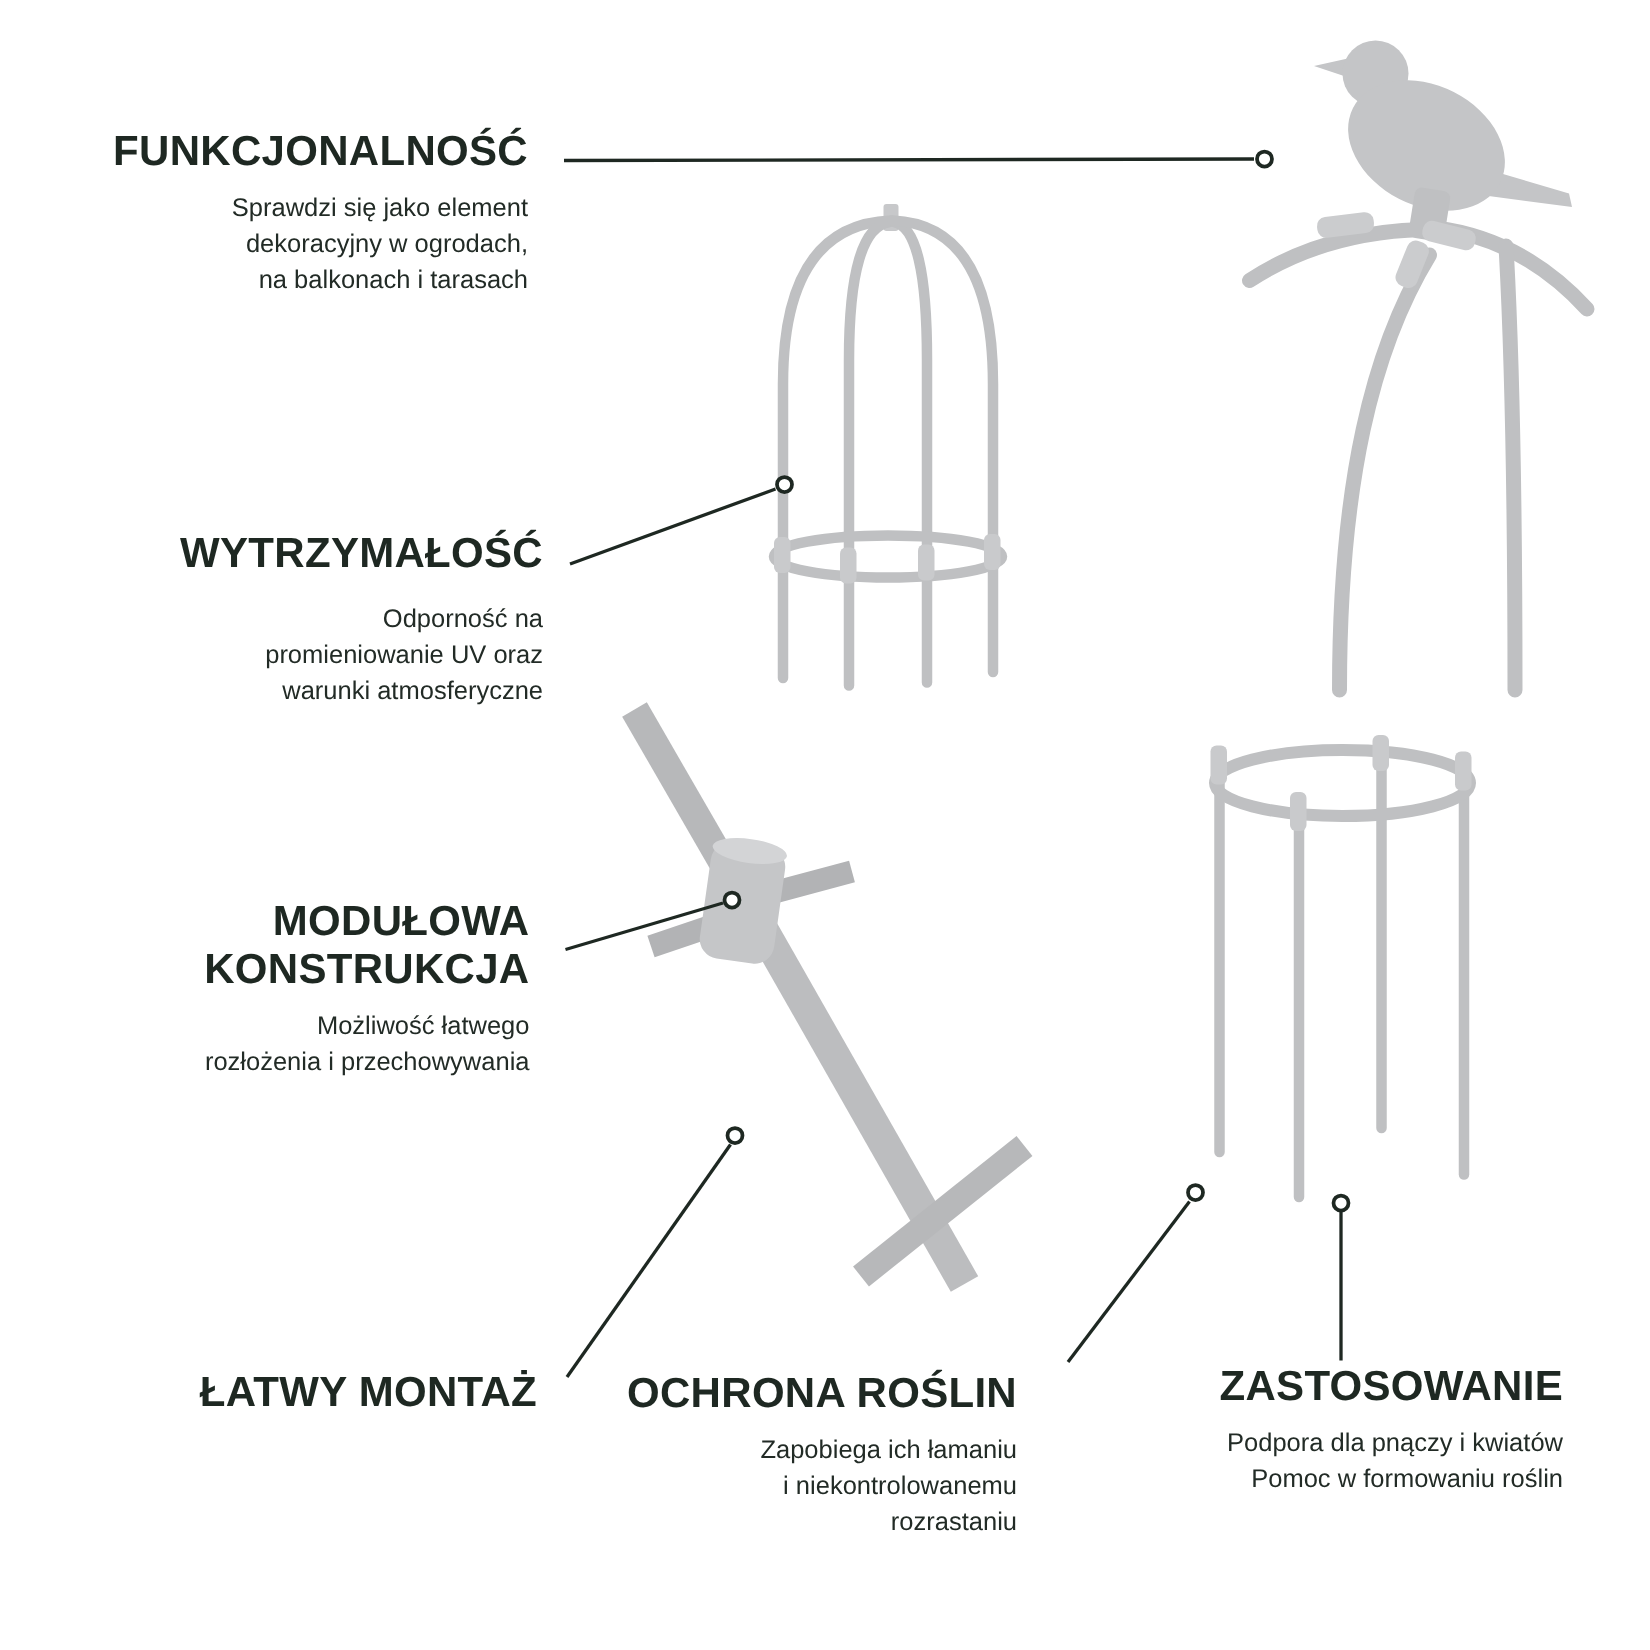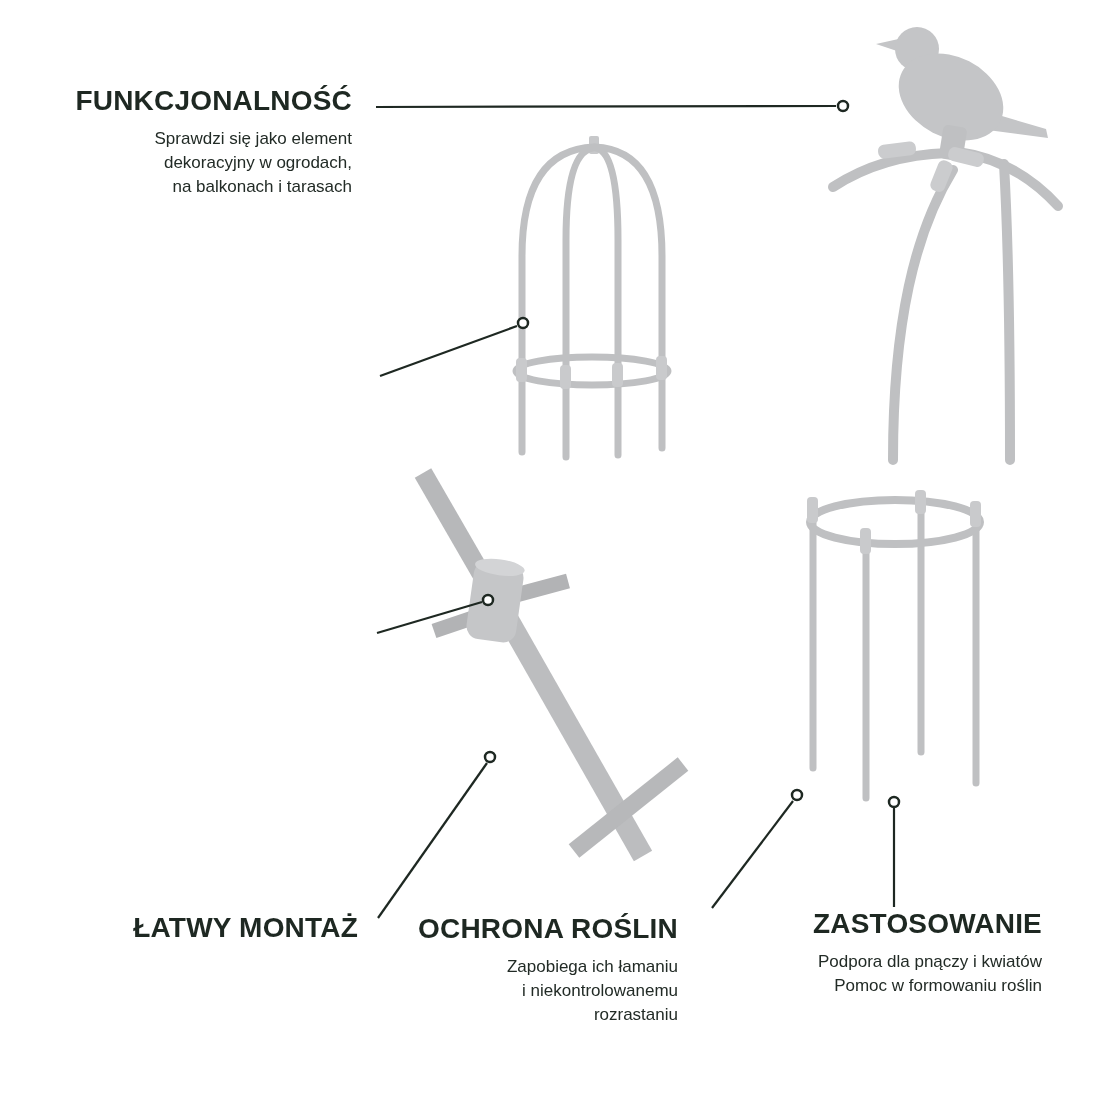--- a/index.html
+++ b/index.html
@@ -125,21 +125,33 @@
     </g>
   </svg>
 
   <section class="feature s1">
     <h2 class="feature-title">FUNKCJONALNOŚĆ</h2>
     <p class="feature-desc">Sprawdzi się jako element
 dekoracyjny w ogrodach,
 na balkonach i tarasach</p>
   </section>
 
+  <section class="feature s2">
+    <h2 class="feature-title">WYTRZYMAŁOŚĆ</h2>
+    <p class="feature-desc">Odporność na
+promieniowanie UV oraz
+warunki atmosferyczne</p>
+  </section>
 
+  <section class="feature s3">
+    <h2 class="feature-title">MODUŁOWA
+KONSTRUKCJA</h2>
+    <p class="feature-desc">Możliwość łatwego
+rozłożenia i przechowywania</p>
+  </section>
 
   <section class="feature s4">
     <h2 class="feature-title">ŁATWY MONTAŻ</h2>
   </section>
 
   <section class="feature s5">
     <h2 class="feature-title">OCHRONA ROŚLIN</h2>
     <p class="feature-desc">Zapobiega ich łamaniu
 i niekontrolowanemu
 rozrastaniu</p>

